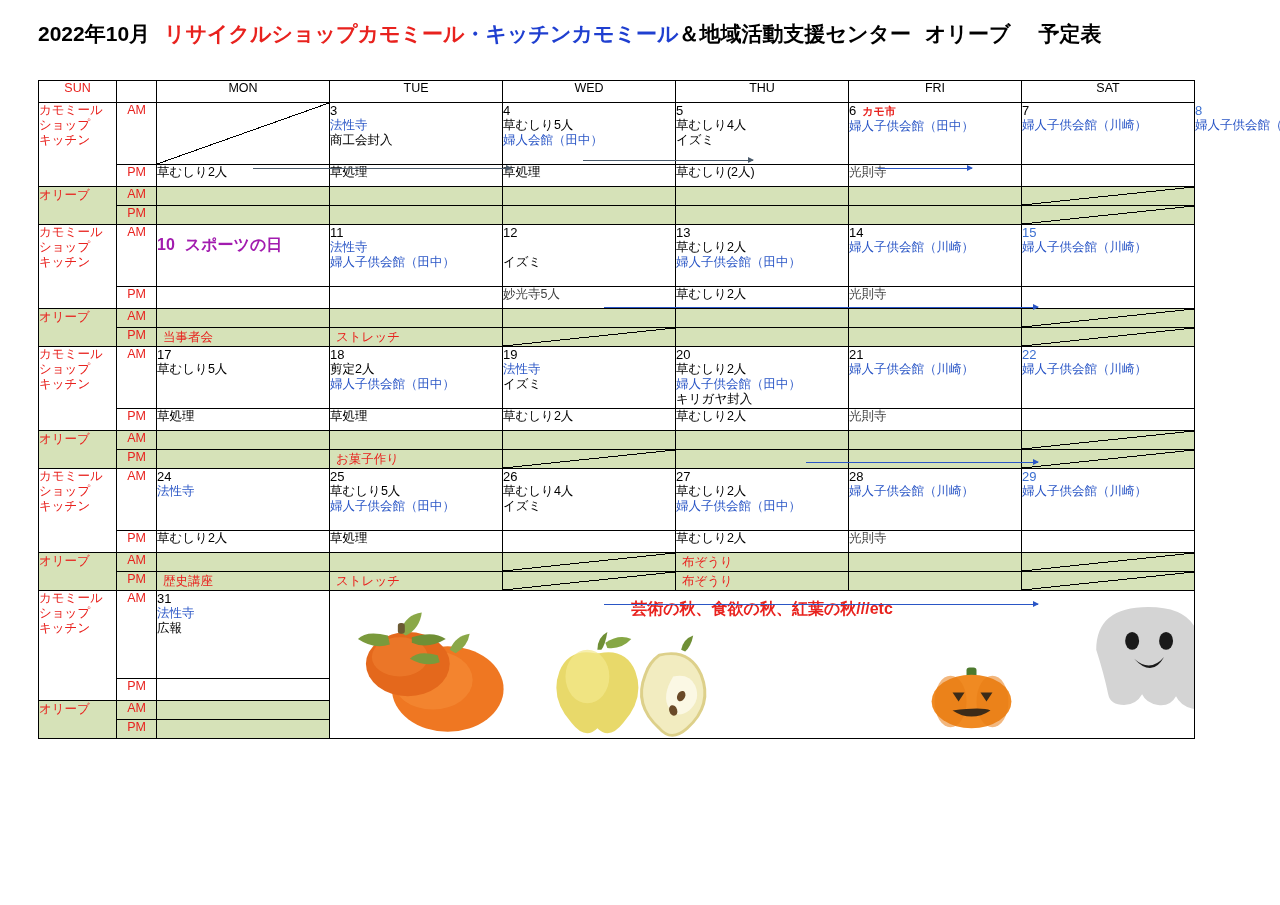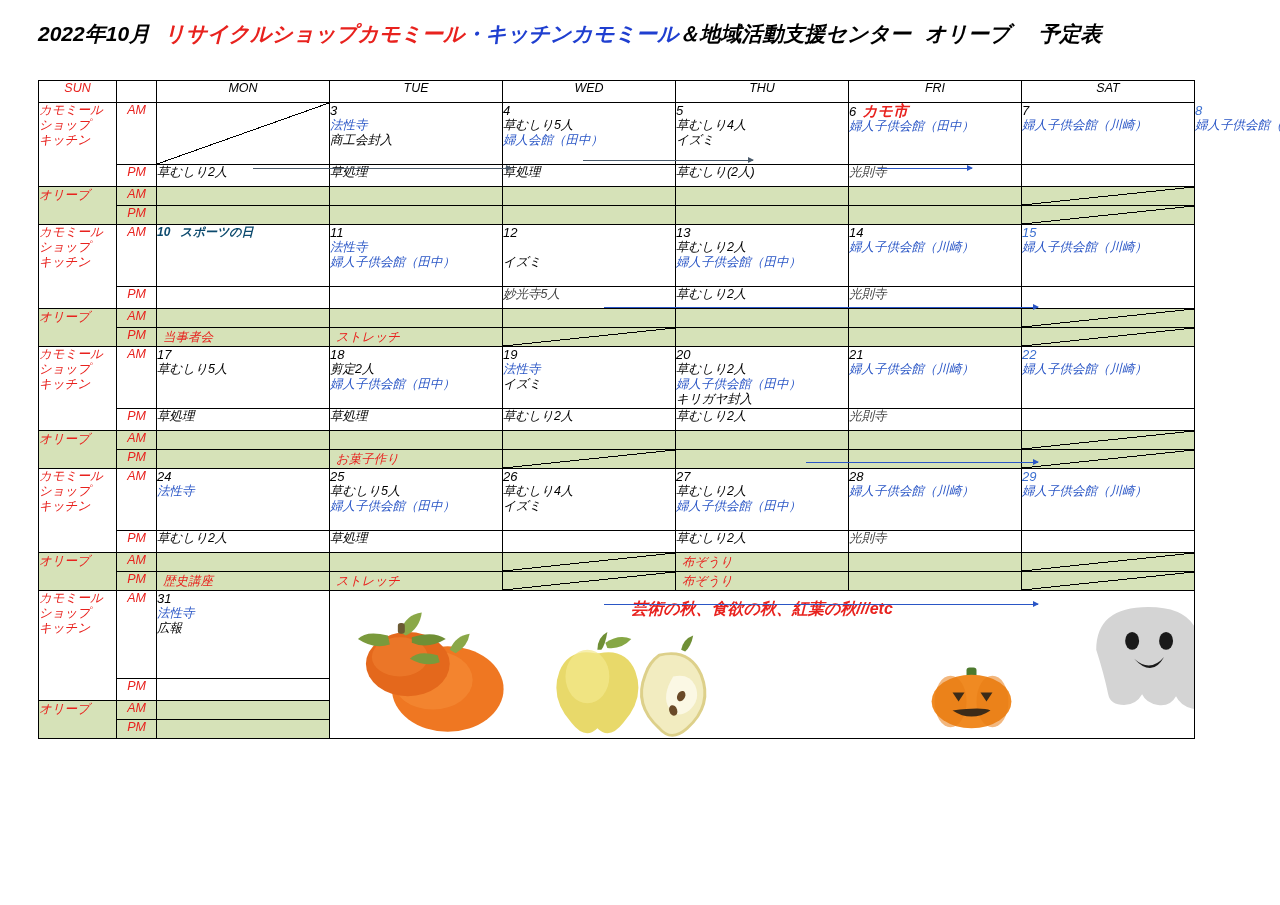--- a/index.html
+++ b/index.html
@@ -5,21 +5,21 @@
   * { box-sizing: border-box; }
   html, body { margin:0; padding:0; }
   body {
     width:1280px; height:905px;
     background:#ffffff;
     font-family:"Liberation Sans", sans-serif;
     color:#000;
     position:relative;
     overflow:hidden;
   }
-  .page { position:relative; width:1280px; height:905px;font-style:italic; }
+  .page { position:relative; width:1280px; height:905px; }
 
   
   .title-row {
     position:absolute; left:38px; top:20px; width:1200px;
     font-size:21px; font-weight:bold; white-space:nowrap;
   }
   .title-row .black { color:#000; }
   .title-row .red { color:#e8221e; }
   .title-row .blue { color:#1f3fd0; }
   .title-row .sp { display:inline-block; width:14px; }
@@ -88,22 +88,22 @@
   }
   .olive-cell { background:#d6e2b8;margin-top:22px; }
 
   
   .daycell { padding:3px 5px 4px 6px; position:relative; height:62px; }
   .pmcell  { padding:3px 5px 3px 6px; height:22px; }
   .oliverow td { height:19px; }
 
   .dnum { font-size:13px; color:#000; line-height:15px; }
   .dnum.blue { color:#3b6fd0; }
-  .dnum.red  { color:#0c4a6e; font-weight:bold; font-size:12px; }
-  .dnum .evt-inline { color:#e8221e; font-weight:bold; font-size:15px; margin-left:6px;}
+  .dnum.red  { color:#a21caf; font-weight:bold; font-size:16px;margin-top:12px; }
+  .dnum .evt-inline { color:#e8221e; font-weight:bold; font-size:11px; margin-left:6px;}
   .ev { line-height:15px; font-size:12.5px; white-space:nowrap; }
   .ev.black { color:#000; }
   .ev.blue  { color:#2a56c6; }
   .ev.purple{ color:#404040; }
 
   .olivetxt { color:#e8221e; font-size:12.5px; padding:2px 4px 0 6px; line-height:15px; }
 
   
   .diag { position:relative; }
   .diag::after {

